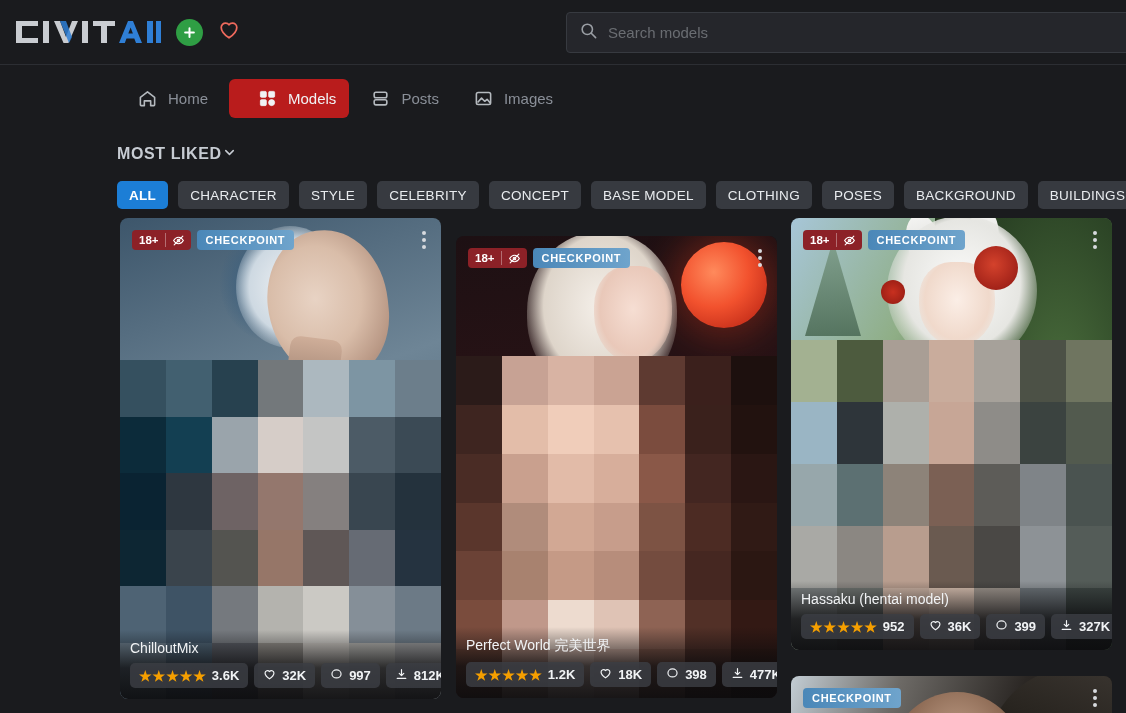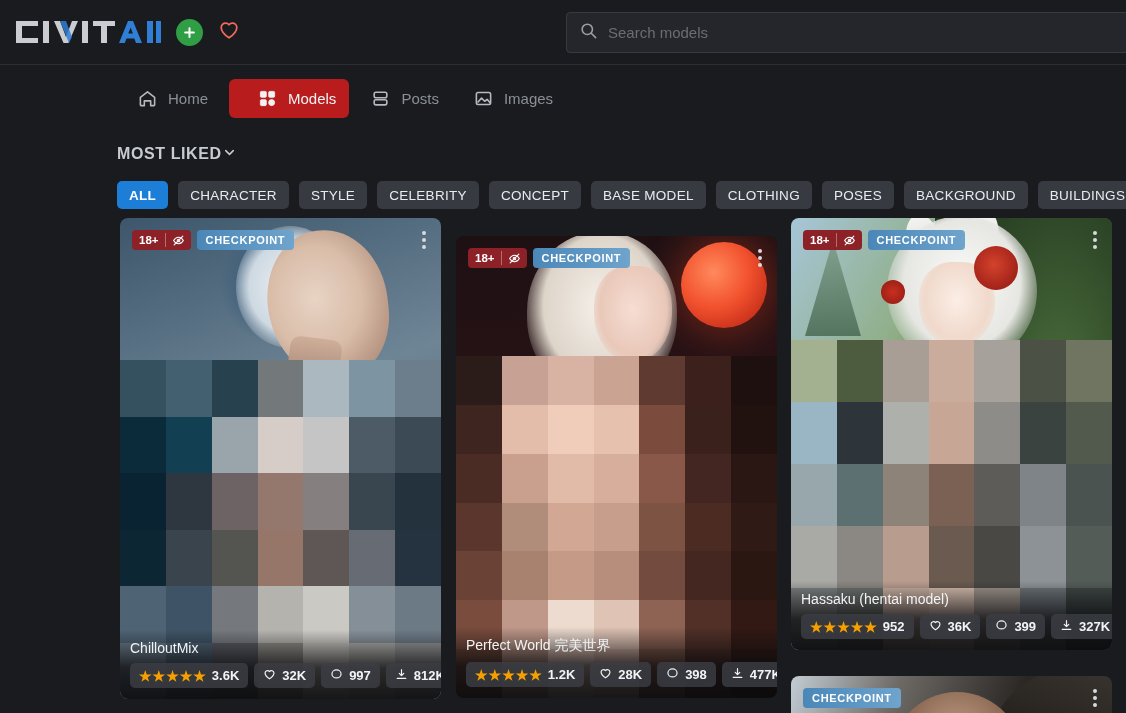--- a/index.html
+++ b/index.html
@@ -543,21 +543,21 @@
               <span>★</span>
           </span>
           <span>1.2K</span>
         </div>
         <div class="stat">
           <span>
             <svg width="13" height="13" viewBox="0 0 24 24" fill="none" stroke="#f1f3f5" stroke-width="2.2" stroke-linejoin="round">
                 <path d="M12 20S3.8 14.6 3.8 9.3A4.6 4.6 0 0 1 12 6.6a4.6 4.6 0 0 1 8.2 2.7C20.2 14.6 12 20 12 20z"></path>
               </svg>
           </span>
-          <span>28K</span>
+          <span>18K</span>
         </div>
         <div class="stat">
           <span>
             <svg width="13" height="13" viewBox="0 0 24 24" fill="none" stroke="#f1f3f5" stroke-width="2.2">
                 <ellipse cx="12" cy="11" rx="8.4" ry="7.4"></ellipse>
               </svg>
           </span>
           <span>398</span>
         </div>
         <div class="stat">

